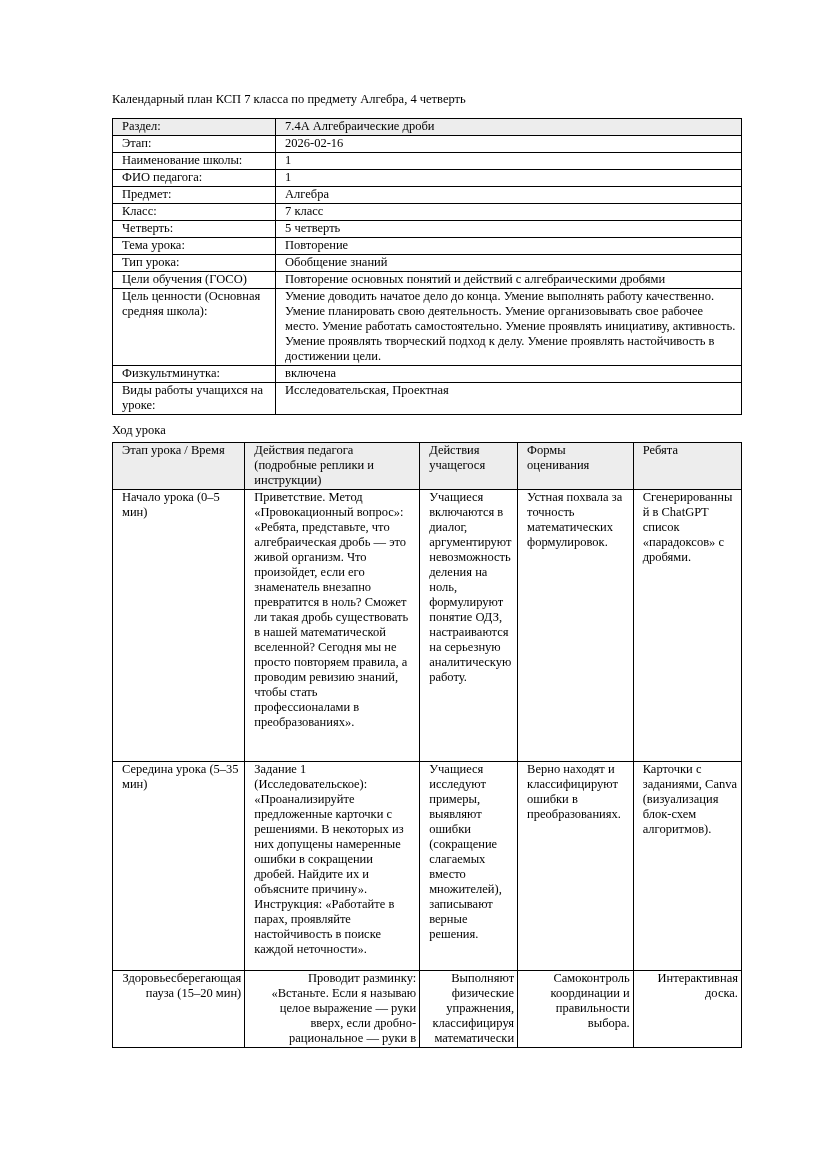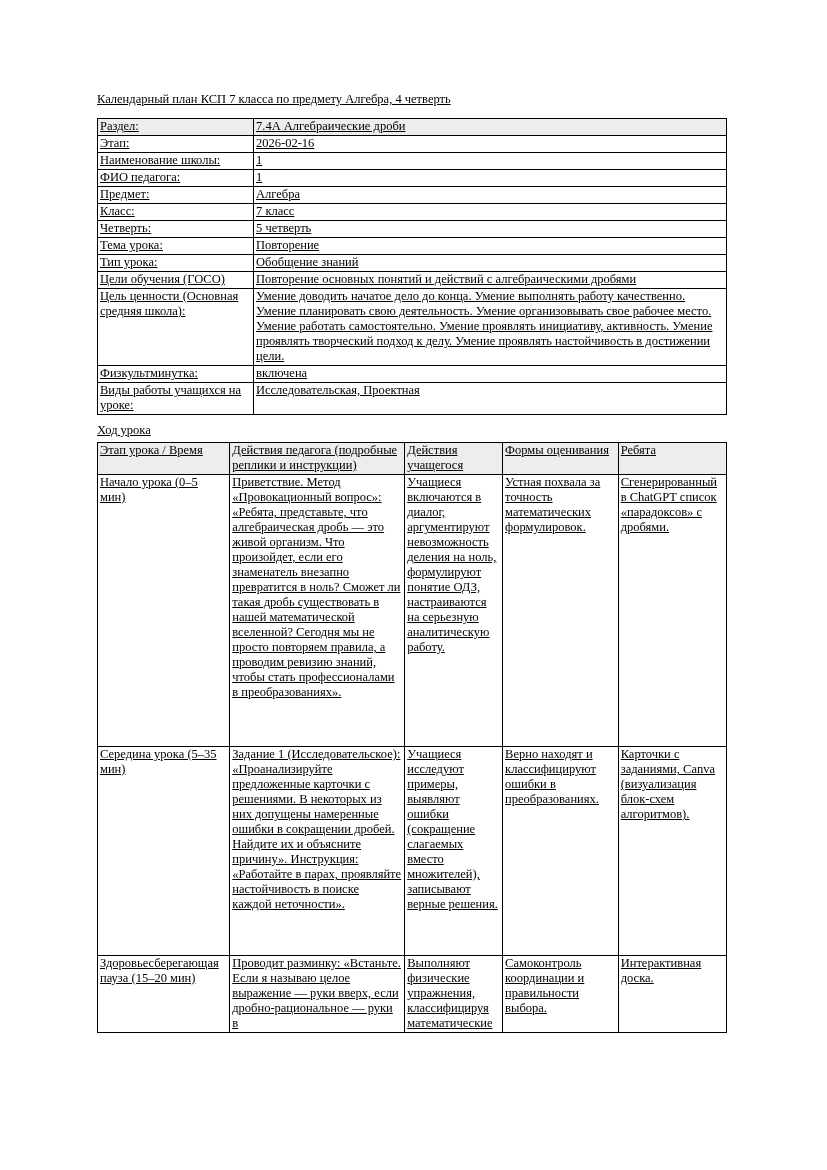--- a/index.html
+++ b/index.html
@@ -9,54 +9,54 @@
     height: 1170px;
     background: #ffffff;
     overflow: hidden;
     color: #000000;
     font-family: "Liberation Serif", "DejaVu Serif", serif;
     font-size: 12.5px;
     line-height: 15px;
   }
   .content {
     position: absolute;
-    left: 97px;
+    left: 112px;
     top: 92px;
     width: 630px;
-    text-decoration: underline;
   }
   .doc-title {
     margin: 0 0 11px 0;
     white-space: nowrap;
   }
   table {
     border-collapse: collapse;
     table-layout: fixed;
     width: 630px;
   }
   td {
     border: 1px solid #000000;
     vertical-align: top;
-    padding: 0 3px 1px 2px;
+    padding: 0 3px 1px 9px;
     overflow-wrap: break-word;
     word-wrap: break-word;
   }
   tr.hdr td { background: #ededed; }
   .info-table td.lbl { width: 150px; }
   .section-heading { margin: 8px 0 4px 0; }
   .lesson-table col.c-stage      { width: 127px; }
   .lesson-table col.c-teacher    { width: 168px; }
   .lesson-table col.c-student    { width: 94px; }
   .lesson-table col.c-assessment { width: 111px; }
   .lesson-table col.c-resources  { width: 104px; }
   .lesson-table tr.r1 td { height: 270px; }
   .lesson-table tr.r2 td { height: 207px; }
   .lesson-table tr.r3 .clip {
     height: 75px;
     overflow: hidden;
+    text-align: right;
   }
 </style>
 </head>
 <body>
 
 <div class="page">
   <div class="content">
 
     <div class="doc-title">Календарный план КСП 7 класса по предмету Алгебра, 4 четверть</div>
 

